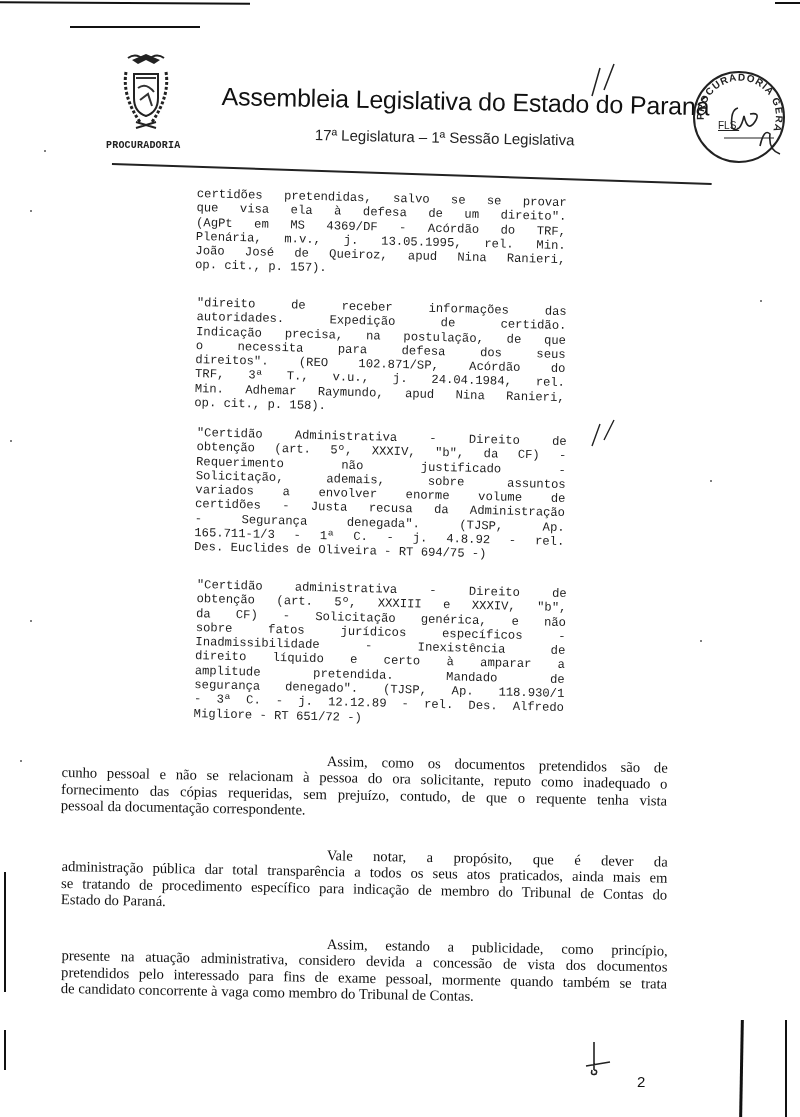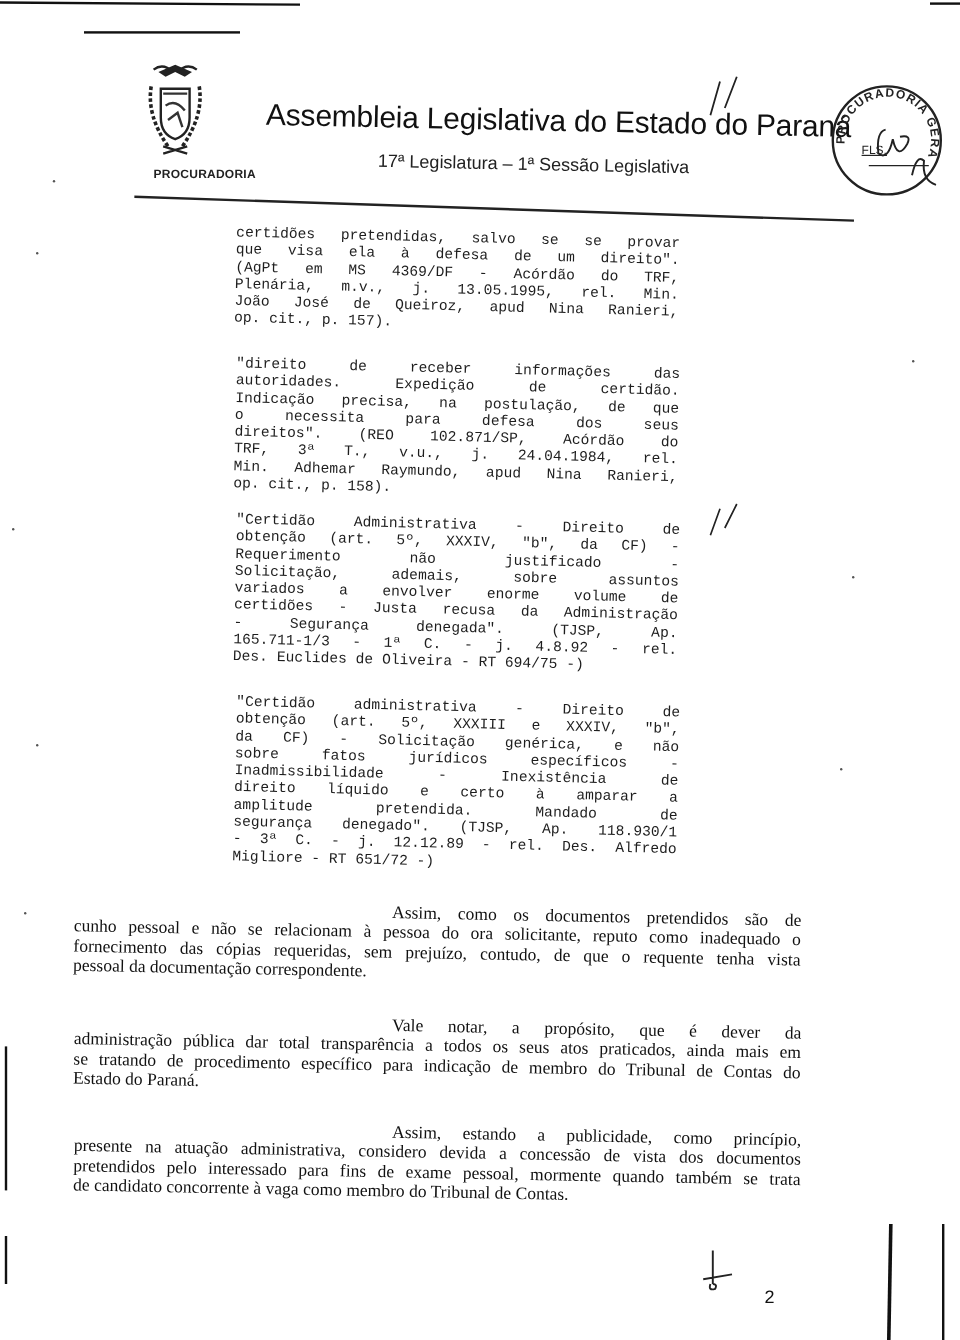--- a/index.html
+++ b/index.html
@@ -3,21 +3,21 @@
 <meta charset="utf-8">
 <style>
   html, body { margin:0; padding:0; }
   body {
     width:800px; height:1117px; background:#ffffff; position:relative; overflow:hidden;
     color:#1a1a1a;
   }
   .scan-line { position:absolute; background:#111; }
   .header { position:absolute; left:0; top:0; width:800px; height:200px; }
   .coat { position:absolute; left:118px; top:52px; width:56px; height:80px; }
-  .procuradoria { position:absolute; left:128px; top:140px; font-family:Liberation Sans, sans-serif; font-weight:bold; font-size:10px; letter-spacing:0.2px; color:#222; }
+  .procuradoria { position:absolute; left:106px; top:140px; font-family:Liberation Mono, monospace; font-weight:bold; font-size:10px; letter-spacing:0.2px; color:#222; }
   .title { position:absolute; left:222px; top:82px; font-family:"Liberation Sans", sans-serif; font-size:25px; color:#111; transform:rotate(1.2deg); transform-origin:left top; white-space:nowrap; letter-spacing:-0.2px; }
   .subtitle { position:absolute; left:315px; top:126px; font-family:"Liberation Sans", sans-serif; font-size:15px; color:#222; transform:rotate(1.2deg); transform-origin:left top; white-space:nowrap; }
   .header-rule { position:absolute; left:112px; top:163px; width:600px; height:2px; background:#222; transform:rotate(1.9deg); transform-origin:left top; }
   .stamp { position:absolute; left:690px; top:68px; width:98px; height:98px; }
   .fls { position:absolute; left:718px; top:120px; font-family:"Liberation Sans", sans-serif; font-size:10px; color:#222;text-decoration:underline; }
   .quote-block { position:absolute; left:197px; width:370px; font-family:"Liberation Mono", monospace; font-size:12.2px; line-height:14.3px; color:#1e1e1e; transform:rotate(1.4deg); transform-origin:left top; }
   .quote-block .ln { display:block; white-space:pre; text-align:justify; text-align-last:justify; }
   .quote-block .ln.last { text-align-last:left; }
   .body-para { position:absolute; left:62px; width:606px; font-family:"Liberation Serif", serif; font-size:14.6px; line-height:16.4px; color:#111; transform:rotate(1.1deg); transform-origin:left top; }
   .body-para .ln { display:block; white-space:nowrap; text-align:justify; text-align-last:justify; }

